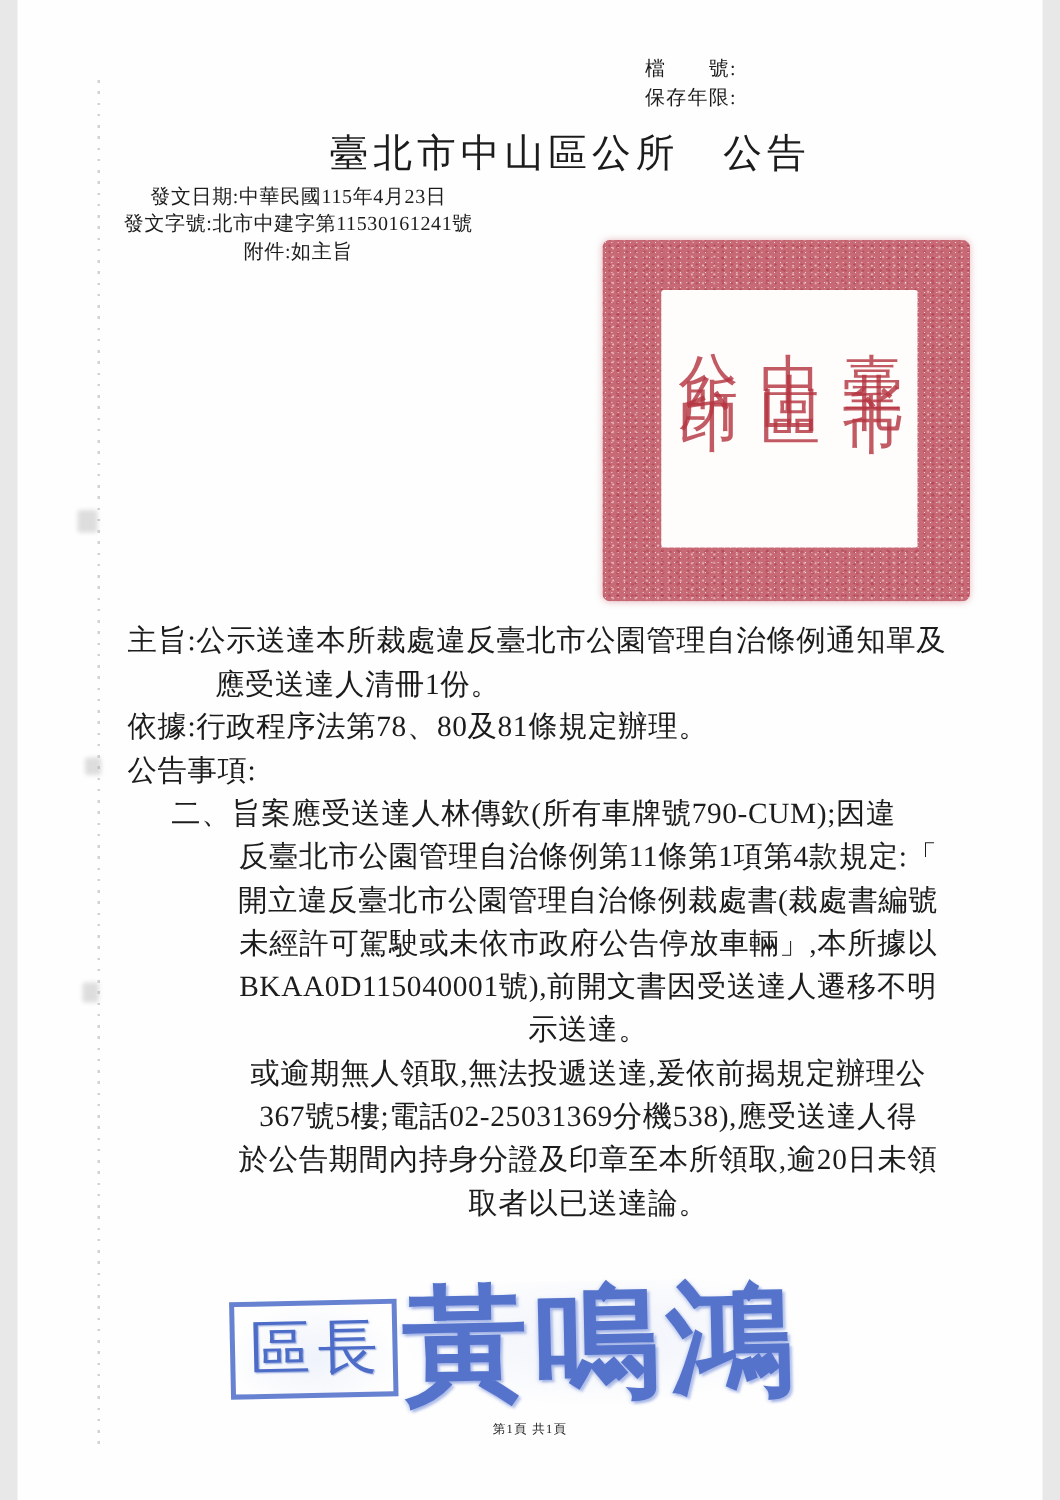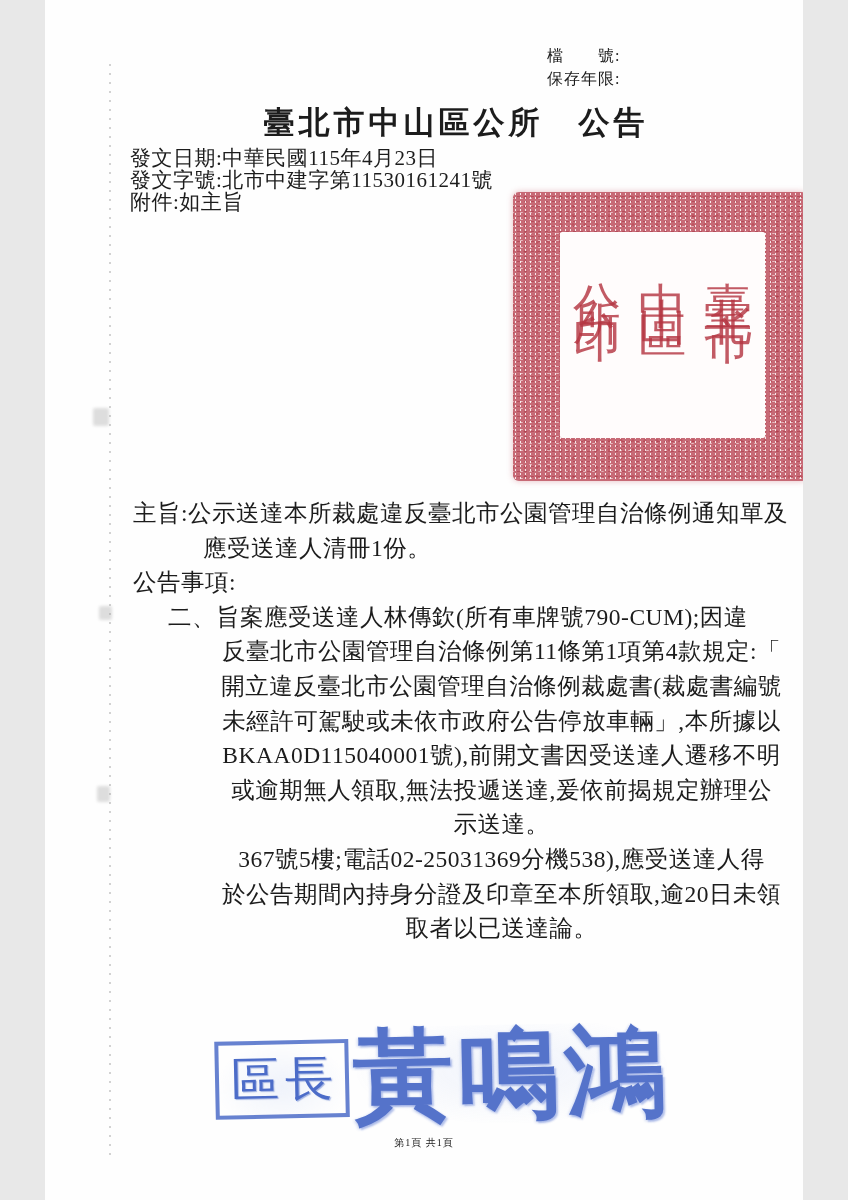--- a/index.html
+++ b/index.html
@@ -1,19 +1,19 @@
 <!DOCTYPE html>
 <html><head>
 <meta charset="utf-8">
 <style>
   * { margin:0; padding:0; box-sizing:border-box; }
   html,body { background:#e8e8e8; }
   .page {
     position:relative;
-    width:758px; height:1200px;
+    width:820px; height:1200px;
     margin:0 auto;
     background:#fefefe;
     overflow:hidden;
     font-family:"Liberation Serif","DejaVu Serif",serif;
     color:#1c1c1c;
   }
 
   
   .punch-line {
     position:absolute; left:64px; top:64px; width:2px; height:1092px;
@@ -31,27 +31,27 @@
   
   .file-header {
     position:absolute; left:502px; top:44px;
     font-size:16px; line-height:23px; letter-spacing:1px;
   }
 
   
   .title {
     position:absolute; left:0; right:0; top:102px;
     text-align:center; padding-left:64px;
-    font-size:31px; font-weight:700; letter-spacing:4px;
+    font-size:31px; font-weight:400; letter-spacing:4px;
   }
 
   
   .meta {
     position:absolute; left:85px; top:147px;
-    font-size:21px; line-height:22px; letter-spacing:.5px;
+    font-size:16px; line-height:22px; letter-spacing:.5px;text-align:center;
   }
 
   
   .seal {
     position:absolute; left:468px; top:192px; width:294px; height:289px;
     background-color:#c76a76;
     background-image:
       radial-gradient(rgba(255,255,255,.85) 18%, rgba(255,255,255,0) 20%),
       radial-gradient(rgba(255,240,240,.6) 15%, rgba(255,255,255,0) 18%),
       radial-gradient(rgba(158,40,56,.45) 20%, rgba(158,40,56,0) 22%),
@@ -134,28 +134,29 @@
     <div class="seal-inner">
       <div class="seal-col">臺北市</div>
       <div class="seal-col">中山區</div>
       <div class="seal-col">公所印</div>
     </div>
   </div>
 
   <div class="bodytext">
     <div class="bl flush">主旨:公示送達本所裁處違反臺北市公園管理自治條例通知單及</div>
     <div class="bl hang">應受送達人清冊1份。</div>
+    <div class="bl flush">依據:行政程序法第78、80及81條規定辦理。</div>
     <div class="bl flush">公告事項:</div>
     <div class="bl item">二、旨案應受送達人林傳欽(所有車牌號790-CUM);因違</div>
     <div class="bl cont">反臺北市公園管理自治條例第11條第1項第4款規定:「</div>
     <div class="bl cont">開立違反臺北市公園管理自治條例裁處書(裁處書編號</div>
     <div class="bl cont">未經許可駕駛或未依市政府公告停放車輛」,本所據以</div>
     <div class="bl cont">BKAA0D115040001號),前開文書因受送達人遷移不明</div>
+    <div class="bl cont">示送達。</div>
     <div class="bl cont">或逾期無人領取,無法投遞送達,爰依前揭規定辦理公</div>
-    <div class="bl cont">示送達。</div>
     <div class="bl cont">367號5樓;電話02-25031369分機538),應受送達人得</div>
     <div class="bl cont">於公告期間內持身分證及印章至本所領取,逾20日未領</div>
     <div class="bl cont">取者以已送達論。</div>
   </div>
 
   <div class="stamp">
     <div class="stamp-role">區長</div>
     <div class="stamp-name">黃鳴鴻</div>
   </div>
 

